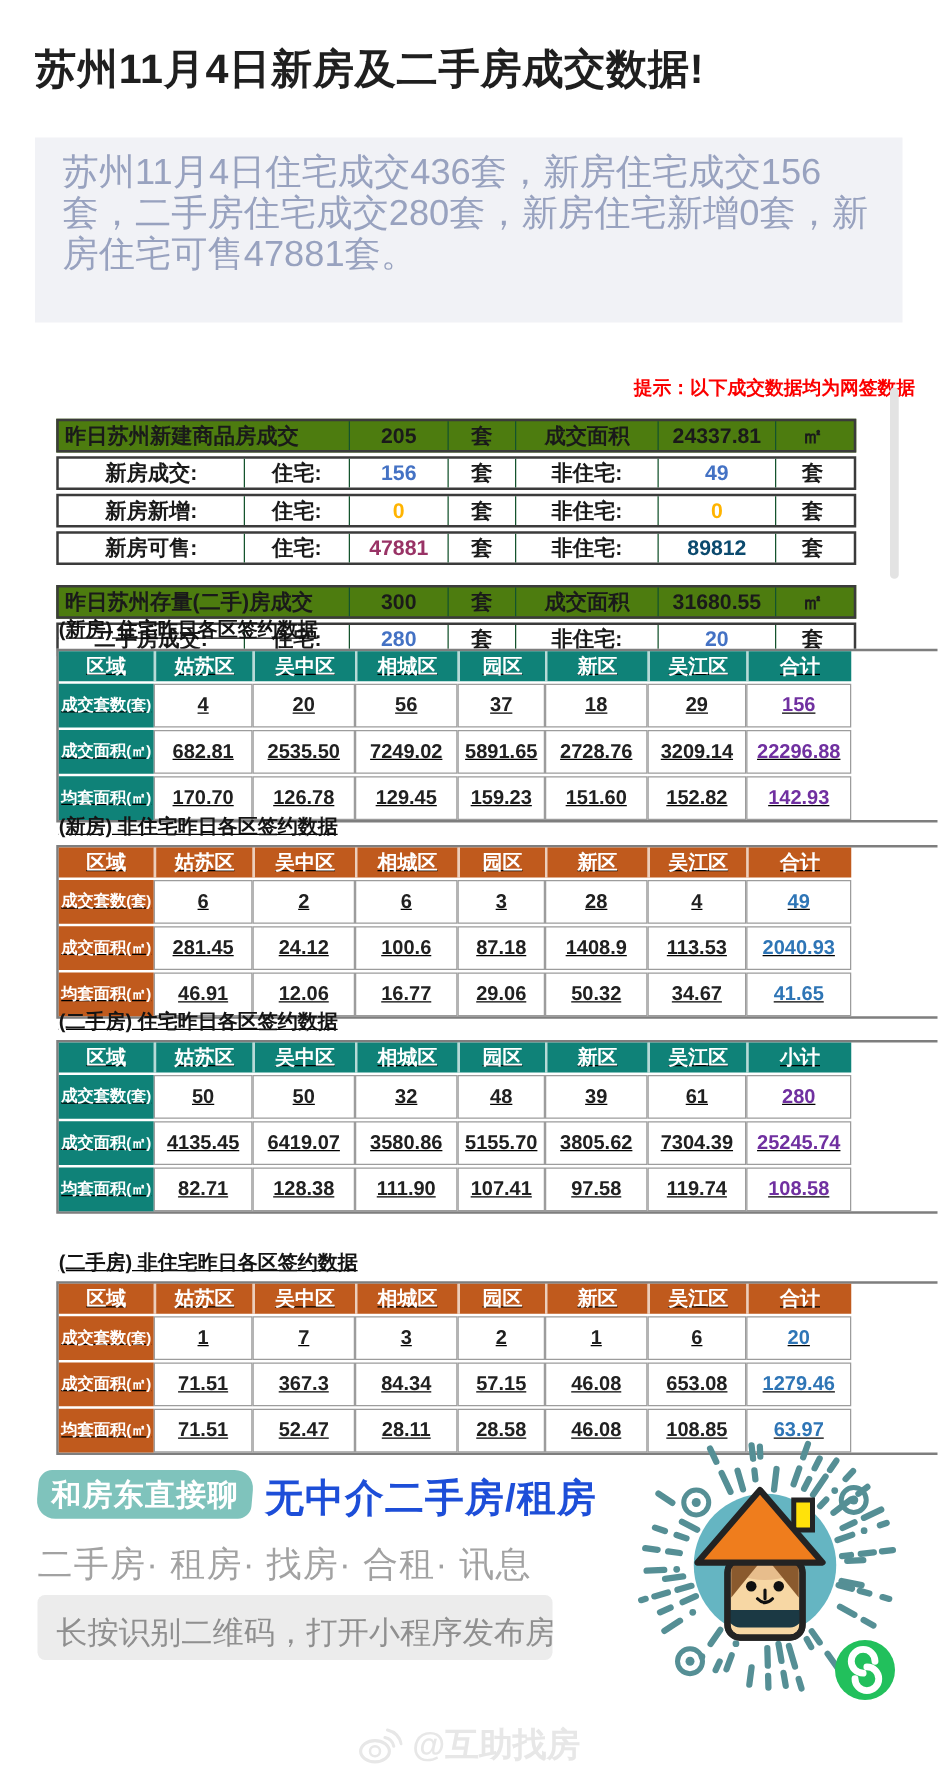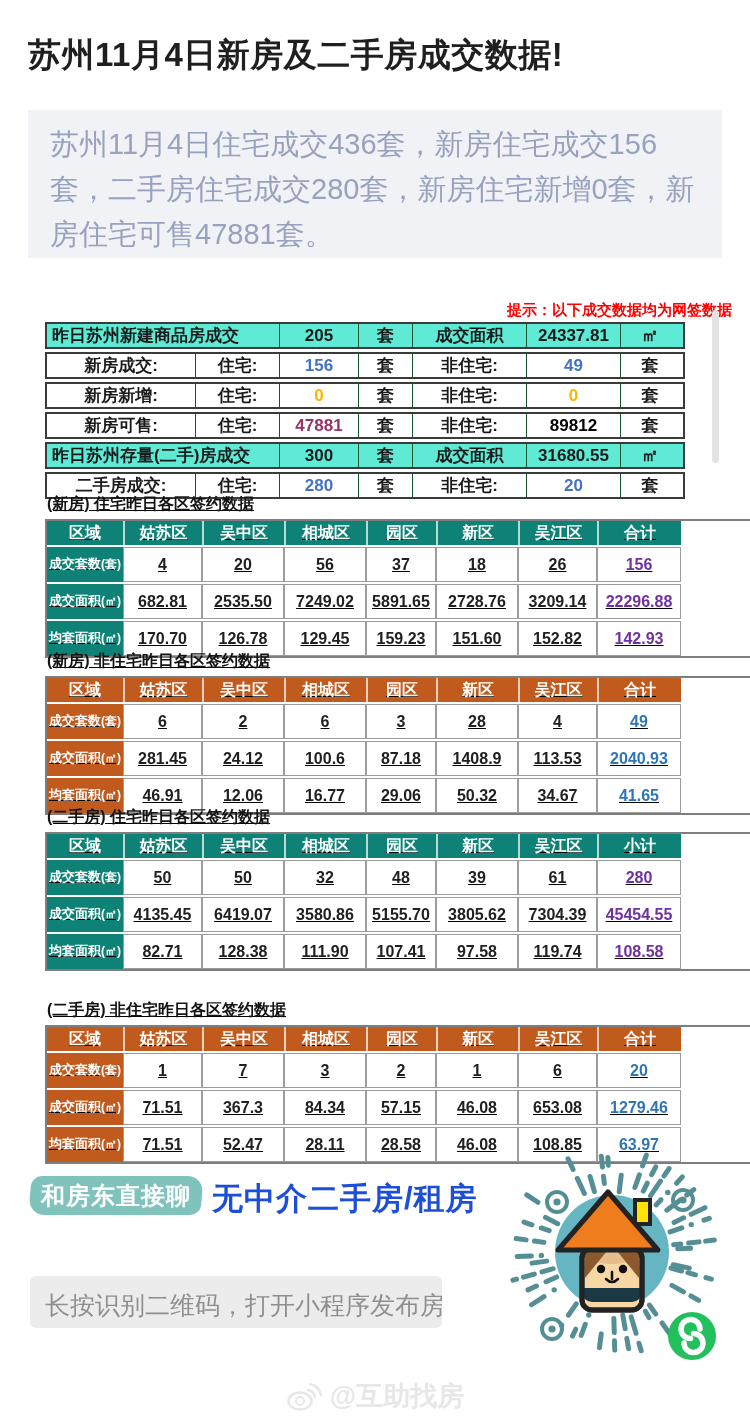--- a/index.html
+++ b/index.html
@@ -1,27 +1,27 @@
 <!DOCTYPE html>
 <html style="--notice: #fb0000; --badge: #7fc3bc;"><head>
 <meta charset="utf-8">
 <style>
   html,body{margin:0;padding:0;background:#fff;}
   .page{position:relative;width:750px;height:1427px;background:#ffffff;overflow:hidden;
         font-family:"Liberation Sans","DejaVu Sans",sans-serif;padding-left:47px;}
   .title{position:absolute;left:28px;top:33px;font-size:33px;font-weight:700;color:#1f1f1f;letter-spacing:.5px;}
   .summary-box{position:absolute;left:28px;top:110px;width:694px;height:148px;background:#f1f2f6;box-sizing:border-box;padding:12px 22px;}
-  .summary-box p{margin:0;font-size:29px;line-height:45px;color:#98a2bf;}
+  .summary-box p{margin:0;font-size:29px;line-height:33px;color:#98a2bf;}
   .notice{position:absolute;top:301px;right:65px;font-size:15px;font-weight:700;color:var(--notice,#fb0000);}
 
   
   .summary-table{position:absolute;left:45px;top:322px;width:640px;display:flex;flex-direction:column;gap:3px;}
   .srow{display:grid;grid-template-columns:148px 84px 79px 54px 114px 94px 59px;height:27px;
         box-sizing:border-box;border:2px solid #3b3b3b;background:#fff;}
-  .srow.section{background:#5eead4;}
+  .srow.section{background:#4d7c0f;margin-top:13px;}
   .scell{display:flex;align-items:center;justify-content:center;font-size:17px;font-weight:700;color:#1a1a1a;
          border-left:1px solid #14532d;overflow:hidden;white-space:nowrap;}
   .scell.first{border-left:none;}
   .scell.span2{grid-column:1 / span 2;justify-content:flex-start;padding-left:5px;}
   .scrollbar{position:absolute;left:712px;top:310px;width:7px;height:153px;border-radius:4px;background:#e3e3e3;}
 
   
   .district{position:absolute;left:45px;width:708px;text-decoration:underline;}
   .dtitle{font-size:16px;font-weight:700;color:#141414;margin:0 0 4px 2px;}
   .dtable{border:2px solid #7e7e7e;background:#ffffff;display:flex;flex-direction:column;gap:2px;box-sizing:border-box;}
@@ -87,21 +87,21 @@
         <div class="scell">非住宅:</div>
         <div class="scell" style="color: rgb(255, 180, 0);">0</div>
         <div class="scell">套</div>
       </div>
       <div class="srow">
         <div class="scell first">新房可售:</div>
         <div class="scell">住宅:</div>
         <div class="scell" style="color: rgb(153, 51, 102);">47881</div>
         <div class="scell">套</div>
         <div class="scell">非住宅:</div>
-        <div class="scell" style="color: #000000;">89812</div>
+        <div class="scell" style="color: #0c4a6e;">89812</div>
         <div class="scell">套</div>
       </div>
       <div class="srow section">
         <div class="scell span2 first">昨日苏州存量(二手)房成交</div>
         <div class="scell">300</div>
         <div class="scell">套</div>
         <div class="scell">成交面积</div>
         <div class="scell">31680.55</div>
         <div class="scell">㎡</div>
       </div>
@@ -134,21 +134,21 @@
         <div class="drow body">
           <div class="dcell rlabel">
             <span>成交套数</span>
             <span class="u">(套)</span>
           </div>
           <div class="dcell">4</div>
           <div class="dcell">20</div>
           <div class="dcell">56</div>
           <div class="dcell">37</div>
           <div class="dcell">18</div>
-          <div class="dcell">26</div>
+          <div class="dcell">29</div>
           <div class="dcell" style="color: rgb(112, 48, 160);">156</div>
         </div>
         <div class="drow body">
           <div class="dcell rlabel">
             <span>成交面积</span>
             <span class="u">(㎡)</span>
           </div>
           <div class="dcell">682.81</div>
           <div class="dcell">2535.50</div>
           <div class="dcell">7249.02</div>
@@ -256,21 +256,21 @@
           <div class="dcell rlabel">
             <span>成交面积</span>
             <span class="u">(㎡)</span>
           </div>
           <div class="dcell">4135.45</div>
           <div class="dcell">6419.07</div>
           <div class="dcell">3580.86</div>
           <div class="dcell">5155.70</div>
           <div class="dcell">3805.62</div>
           <div class="dcell">7304.39</div>
-          <div class="dcell" style="color: rgb(112, 48, 160);">45454.55</div>
+          <div class="dcell" style="color: rgb(112, 48, 160);">25245.74</div>
         </div>
         <div class="drow body">
           <div class="dcell rlabel">
             <span>均套面积</span>
             <span class="u">(㎡)</span>
           </div>
           <div class="dcell">82.71</div>
           <div class="dcell">128.38</div>
           <div class="dcell">111.90</div>
           <div class="dcell">107.41</div>
@@ -332,20 +332,21 @@
           <div class="dcell">108.85</div>
           <div class="dcell" style="color: rgb(46, 117, 182);">63.97</div>
         </div>
       </div>
     </div>
 
   <div class="badge">
     <div class="badge-text">和房东直接聊</div>
   </div>
   <div class="headline">无中介二手房/租房</div>
+  <div class="tags">二手房· 租房· 找房· 合租· 讯息</div>
   <div class="tip">长按识别二维码，打开小程序发布房源</div>
 
   <div class="qr" id="qrBox"><svg width="215" height="212" viewBox="0 0 215 212">
         <line x1="172.78604606487193" y1="100.76964469978303" x2="185.63764897904147" y2="100.1385801188667" stroke="#558f95" stroke-width="5" stroke-linecap="round"></line>
         <line x1="168.23353992662535" y1="116.77875679330624" x2="184.27427303599046" y2="120.1262788773885" stroke="#558f95" stroke-width="5" stroke-linecap="round"></line>
         <line x1="165.90713341104717" y1="120.08889023174345" x2="176.60714717745566" y2="123.01130958908405" stroke="#558f95" stroke-width="5" stroke-linecap="round"></line>
         <line x1="182.80488985056792" y1="124.70405537008304" x2="190.47617572836162" y2="126.79925962256158" stroke="#558f95" stroke-width="5" stroke-linecap="round"></line>
         <line x1="201.01264774280895" y1="129.6770119736629" x2="206.36068687129853" y2="131.1376842133547" stroke="#558f95" stroke-width="5" stroke-linecap="round"></line>
         <line x1="166.99141548646952" y1="137.42198169490177" x2="178.49877981540868" y2="143.8328809350624" stroke="#558f95" stroke-width="5" stroke-linecap="round"></line>
         <line x1="185.92752387190276" y1="147.97152887092008" x2="193.7419381802831" y2="152.32503861649312" stroke="#558f95" stroke-width="5" stroke-linecap="round"></line>

